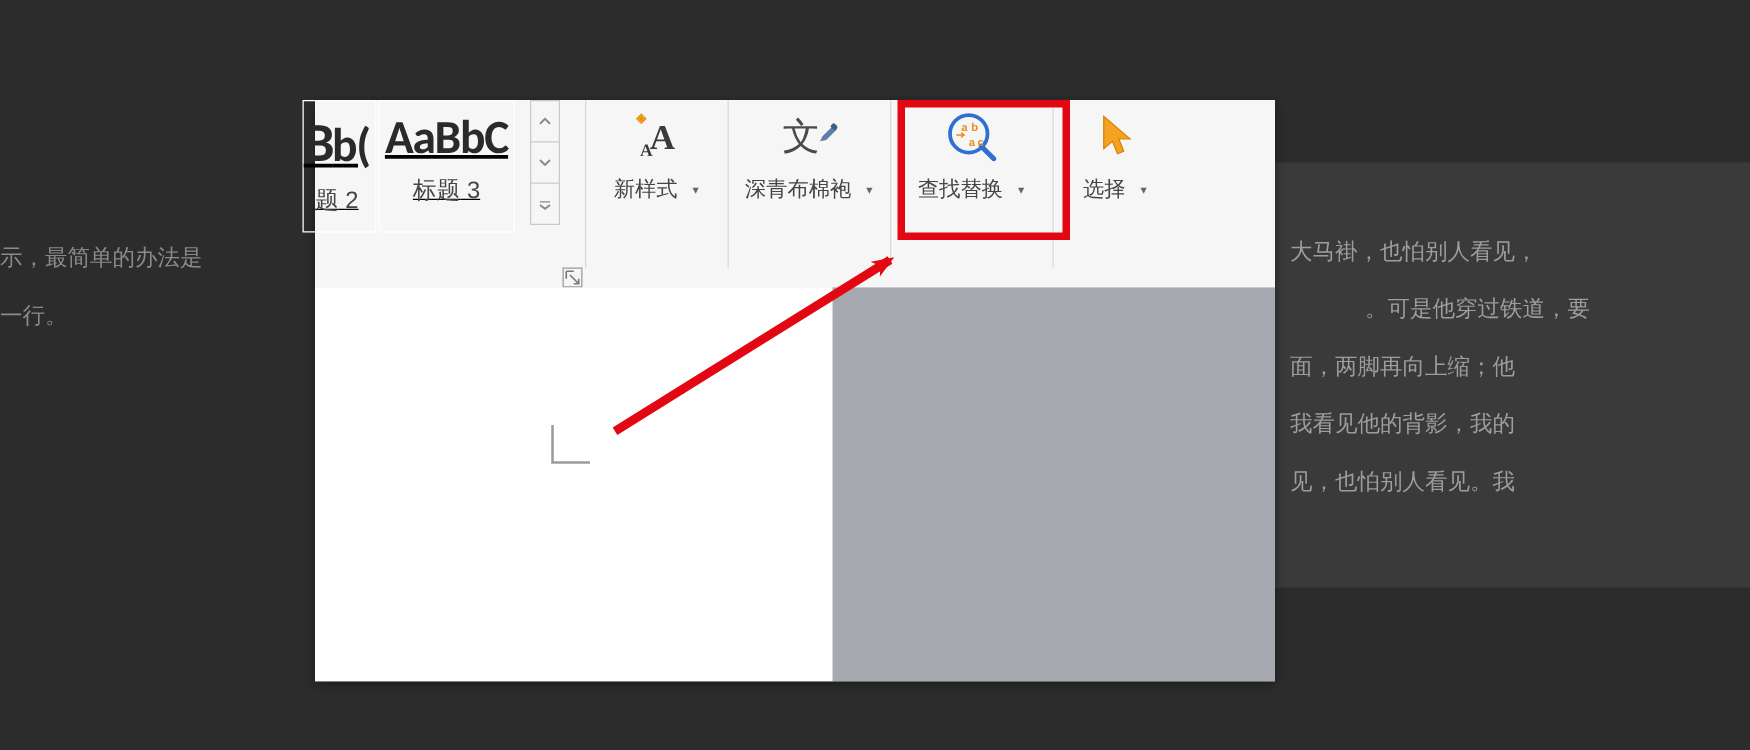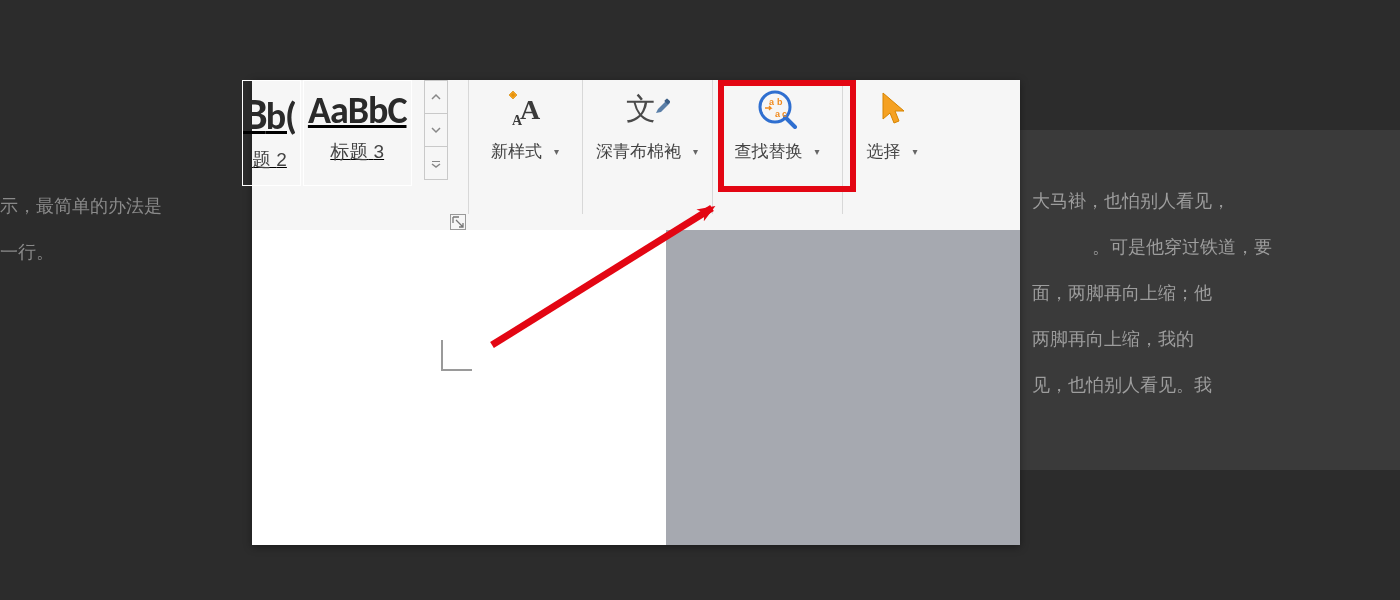--- a/index.html
+++ b/index.html
@@ -39,21 +39,21 @@
 <body>
 <div class="stage">
 
   <div class="bgtext" style="left:0;top:155px;">示，最简单的办法是</div>
   <div class="bgtext" style="left:0;top:201px;">一行。</div>
 
   <div class="bgbox" style="left:1020px;top:130px;width:380px;height:340px;"></div>
   <div class="bgtext" style="left:1032px;top:150px;color:#9d9d9d;">大马褂，也怕别人看见，</div>
   <div class="bgtext" style="left:1092px;top:196px;color:#9d9d9d;">。可是他穿过铁道，要</div>
   <div class="bgtext" style="left:1032px;top:242px;color:#9d9d9d;">面，两脚再向上缩；他</div>
-  <div class="bgtext" style="left:1032px;top:288px;color:#9d9d9d;">两脚再向上缩，我的</div>
+  <div class="bgtext" style="left:1032px;top:288px;color:#9d9d9d;">我看见他的背影，我的</div>
   <div class="bgtext" style="left:1032px;top:334px;color:#9d9d9d;text-align:right;">见，也怕别人看见。我</div>
 
   <div class="inset">
 
     <div class="ribbon">
 
       <div class="ribgroup" style="left:-10px;width:226px;">
         <div class="stylebox" style="left:0;text-decoration:underline;">
           <div class="stylecard cut">
             <div class="styleprev"><span style="font-size:44px;letter-spacing:-2px;">B</span><span>b(</span></div>

